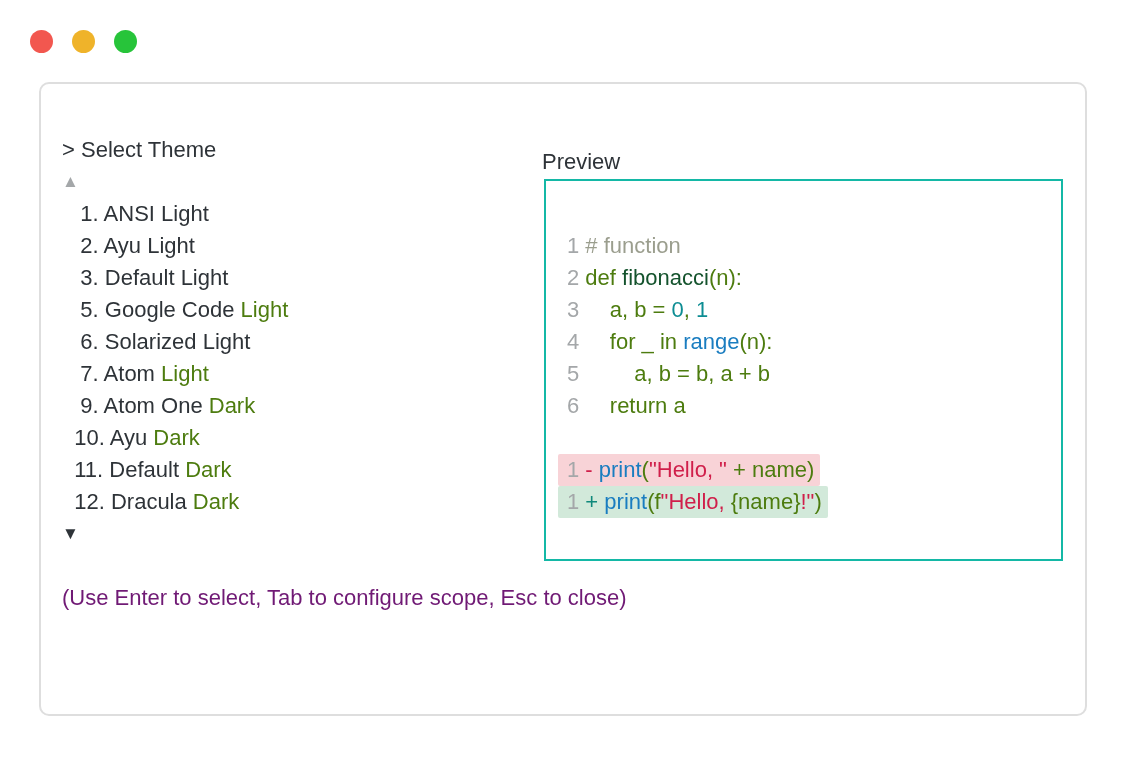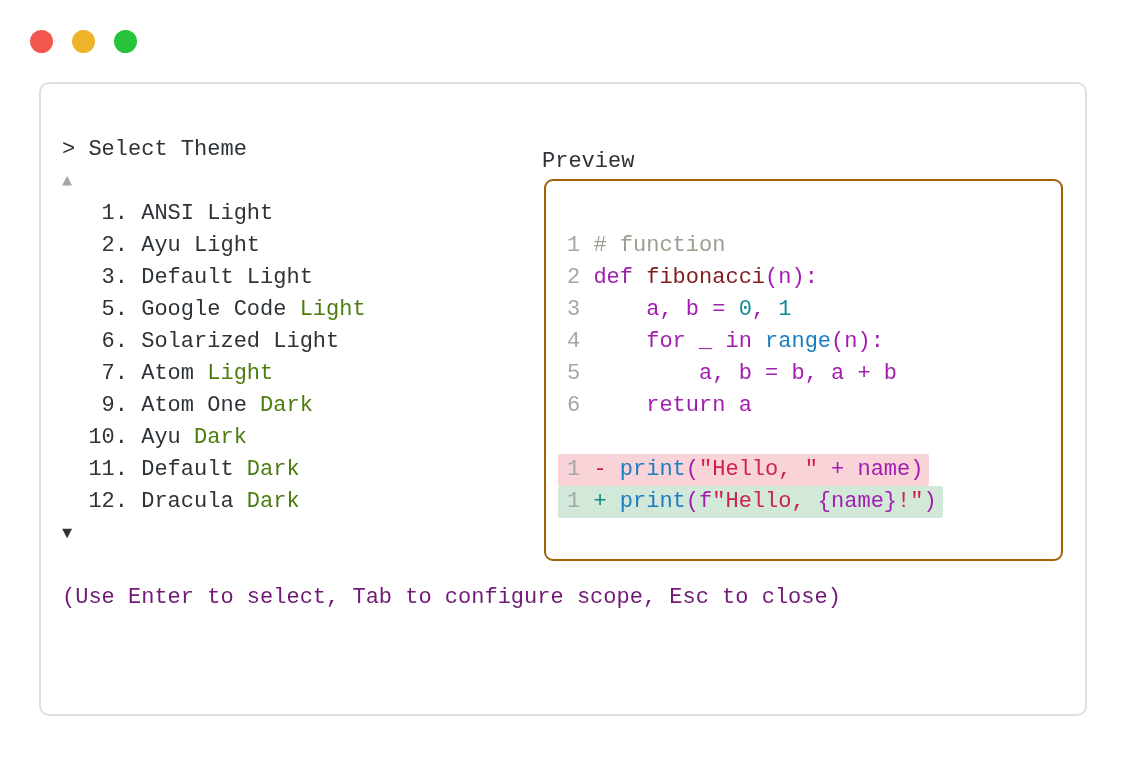--- a/index.html
+++ b/index.html
@@ -1,18 +1,18 @@
 <!DOCTYPE html>
 <html><head>
 <meta charset="utf-8">
 <style>
   html,body{margin:0;padding:0;background:#ffffff;}
   .stage{
     position:relative;width:1129px;height:757px;background:#ffffff;overflow:hidden;
-    font-family:Liberation Mono, monospace;
+    font-family:Liberation Sans, sans-serif;
   }
   
   .traffic-lights{position:absolute;left:30px;top:30px;display:flex;gap:19px;}
   .tl{width:23px;height:23px;border-radius:50%;display:inline-block;}
   
   .window{
     position:absolute;left:39px;top:82px;width:1048px;height:634px;
     border:2px solid #dedede;border-radius:10px;background:#ffffff;box-sizing:border-box;
   }
   
@@ -22,28 +22,28 @@
   .gray{color:#a4a7a9;}
   .muted{color:#4d7c0f;}
   .sel{color:#14808a;}
   .bullet{color:#14808a;}
   .indicator{font-size:17px;}
   .help{color:#701a75;}
   
   .preview-label{position:absolute;left:501px;top:50px;height:32px;line-height:32px;font-size:22px;white-space:pre;margin-top:12px;}
   .preview-box{
     position:absolute;left:503px;top:95px;width:519px;height:382px;
-    border:2px solid #a16207;border-radius:9px;background:#ffffff;box-sizing:border-box;
+    border:2px solid #14b8a6;border-radius:0;background:#ffffff;box-sizing:border-box;
   }
   .code{position:absolute;left:21px;top:49px;}
   .code-line{height:32px;line-height:32px;font-size:22px;white-space:pre;color:#2e3338;}
-  .tok-plain{color:#a21caf;}
+  .tok-plain{color:#4d7c0f;}
   .tok-lineno{color:#a4a7a9;}
   .tok-comment{color:#9b9e8e;}
-  .tok-func{color:#7f1d1d;margin-top:43px;}
+  .tok-func{color:#14532d;margin-top:43px;}
   .tok-builtin{color:#1a7dc0;margin-top:48px;}
   .tok-string{color:#d01f4a;}
   .tok-num{color:#0d8d93;}
   .tok-del{color:#d01f4a;}
   .tok-ins{color:#10897b;}
   .diff-bg{display:inline-block;margin-left:-9px;padding:0 6px 0 9px;border-radius:2px;}
   .diff-removed{background:#f8d3d7;}
   .diff-added{background:#d2e9da;}
 </style>
 </head>

